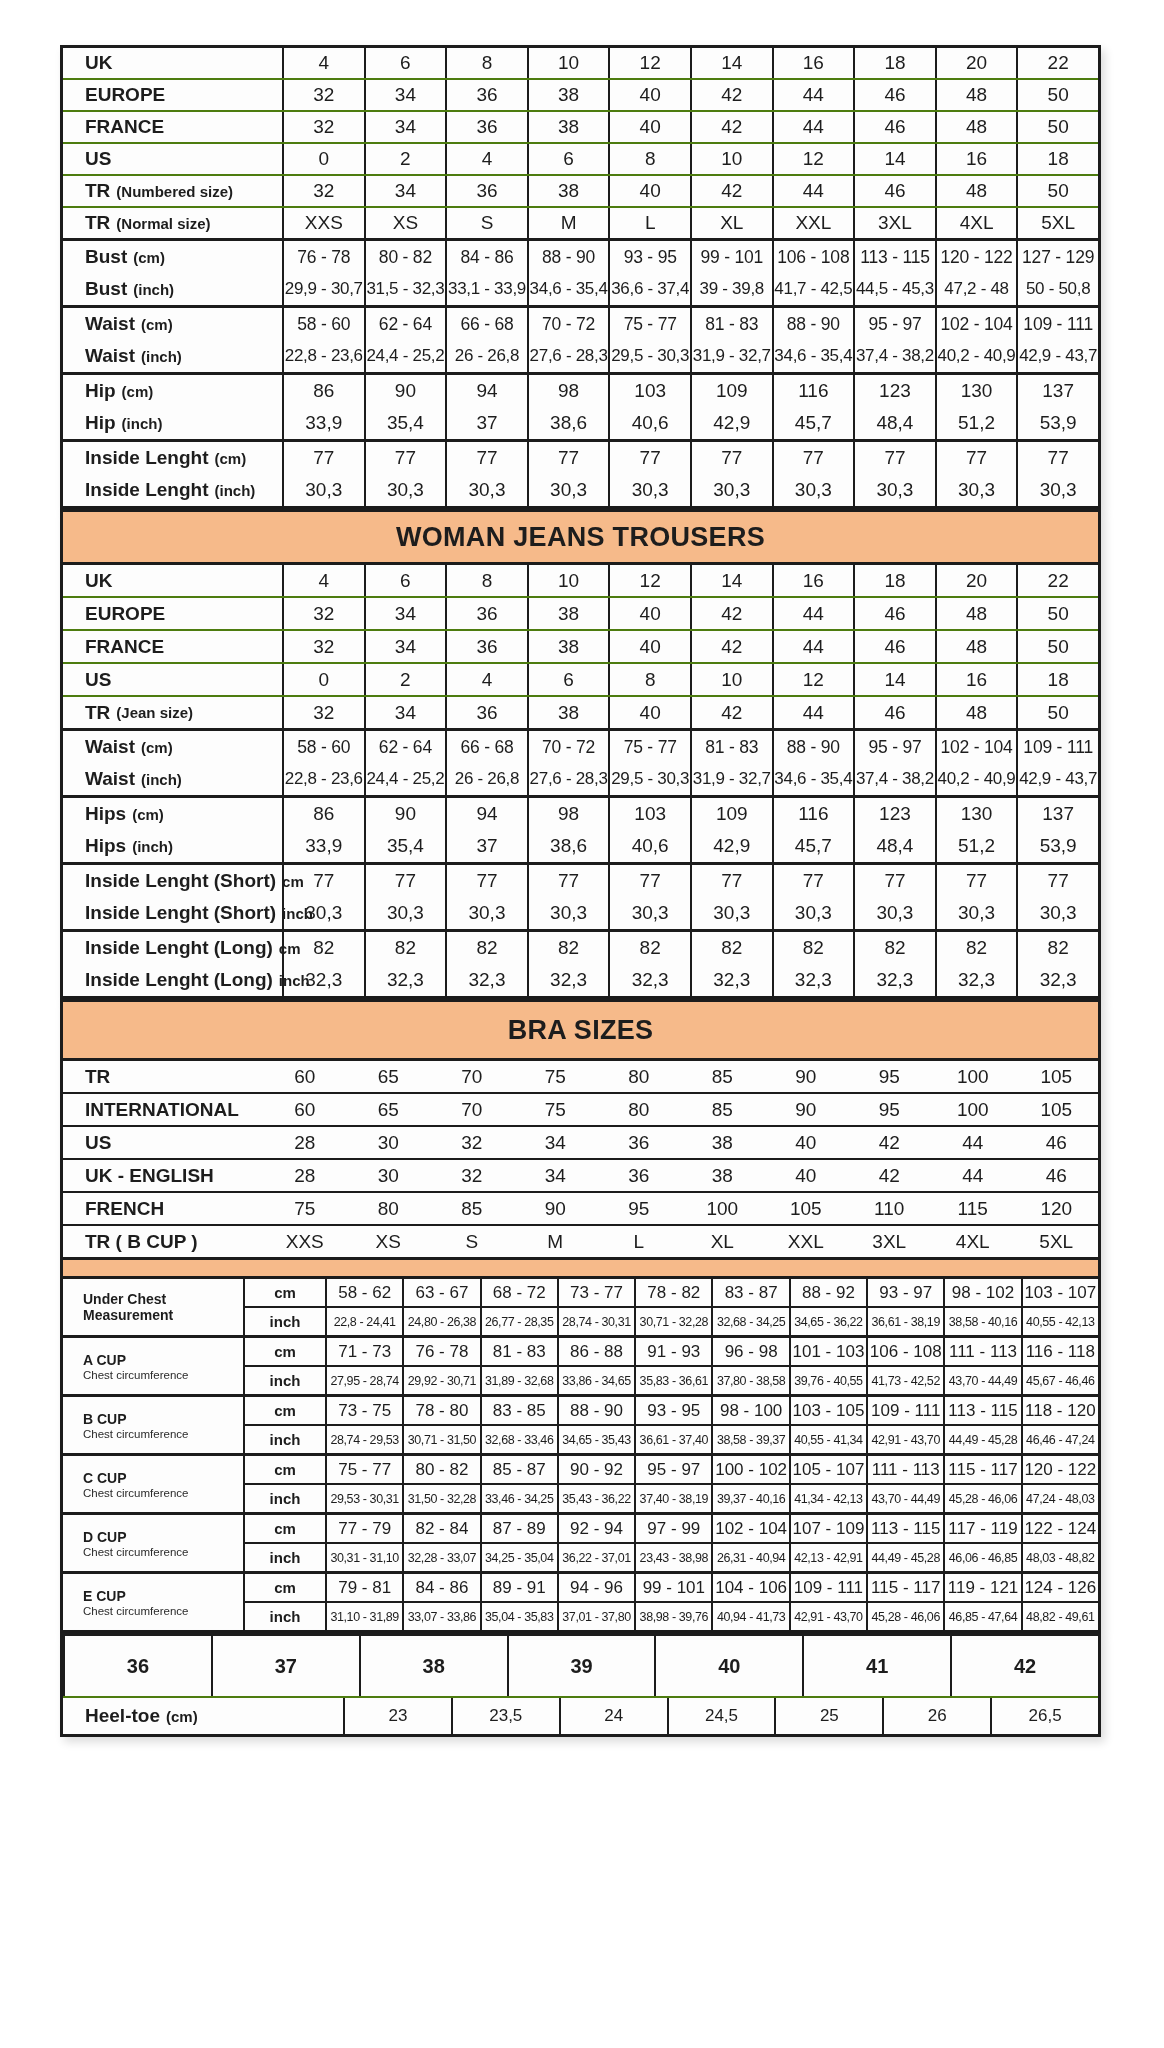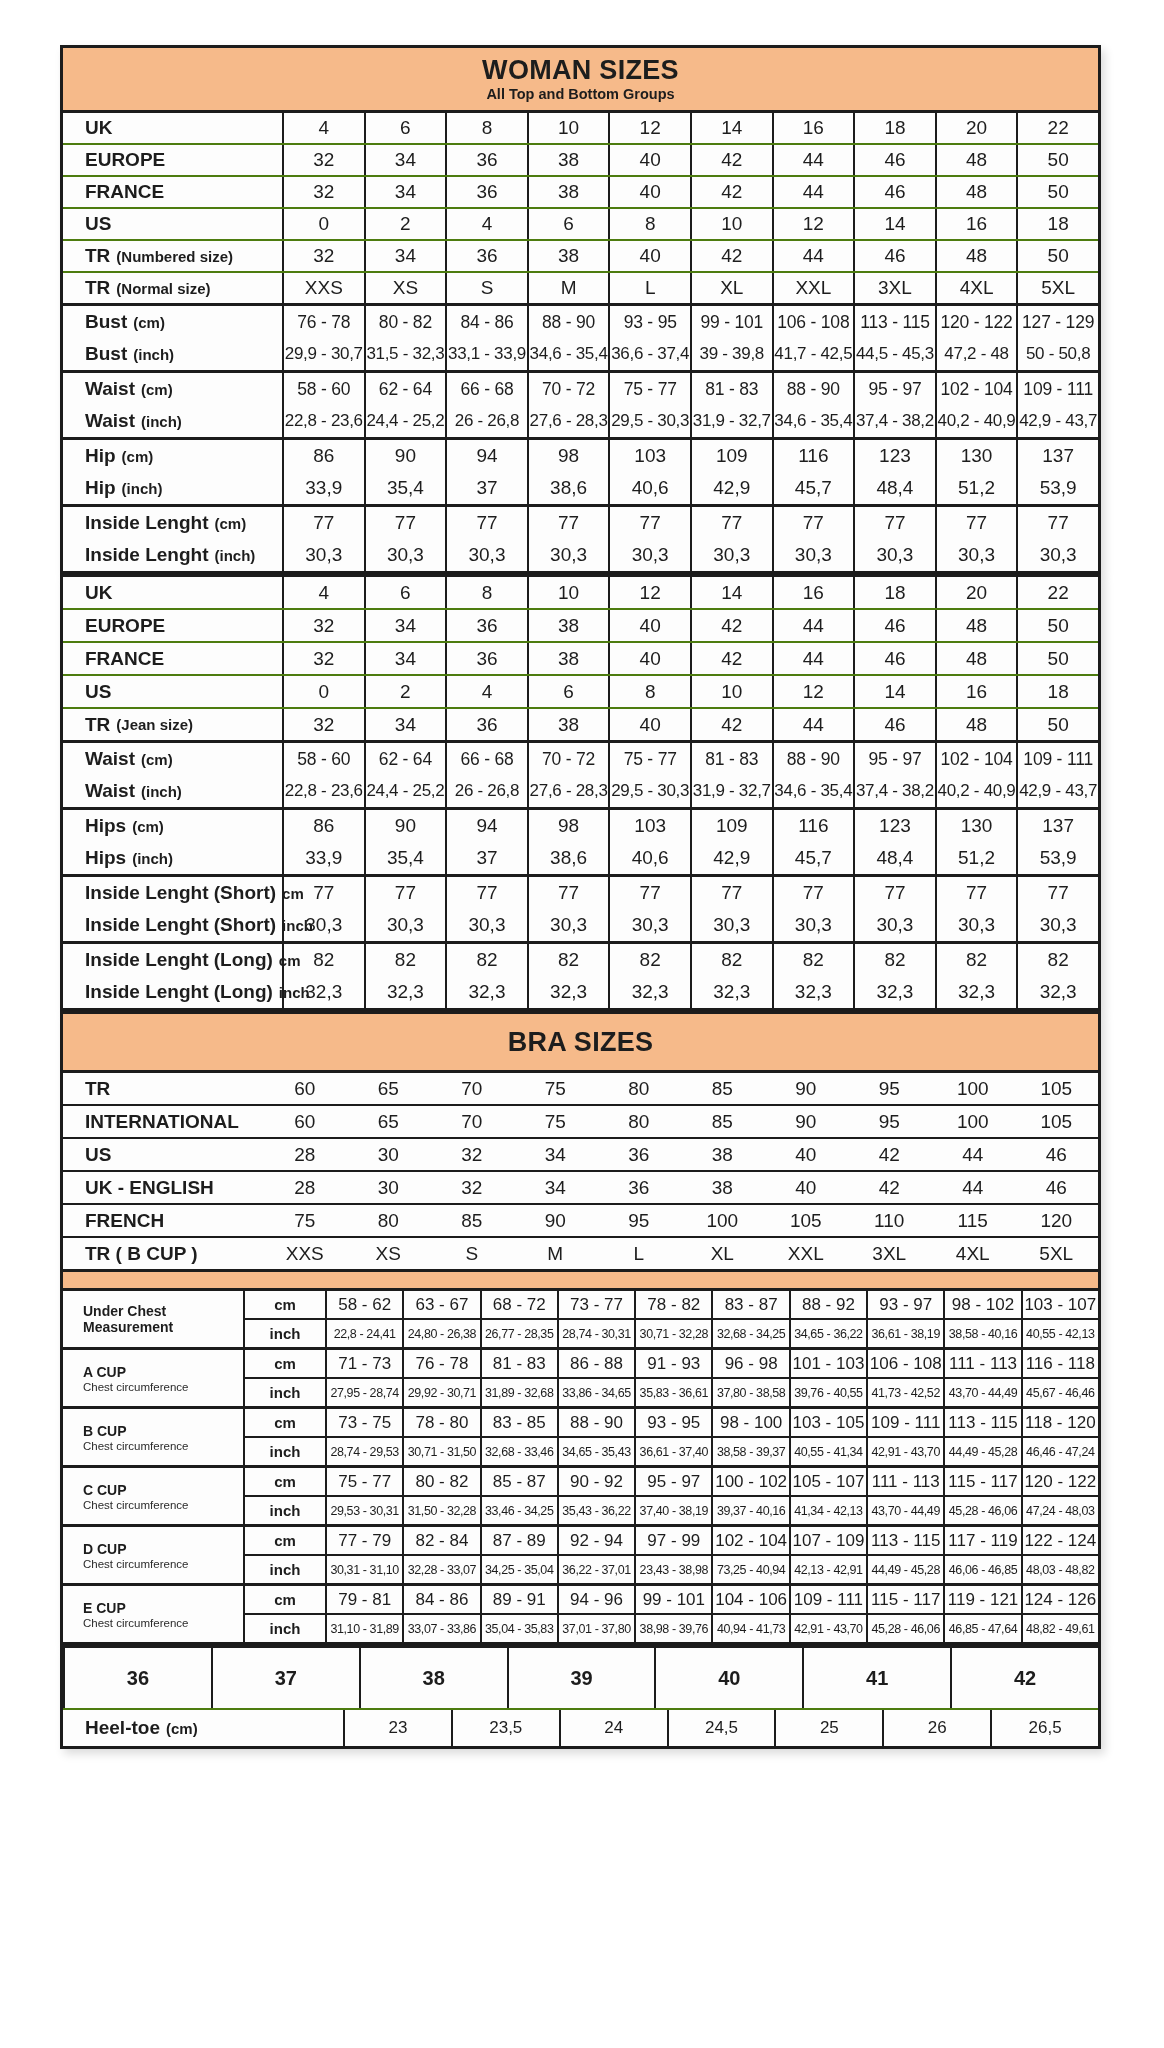--- a/index.html
+++ b/index.html
@@ -76,24 +76,20 @@
     flex:1; border-left:2px solid #1c1c1c; display:flex; align-items:center;
     justify-content:center; font-size:17px; white-space:nowrap; overflow:hidden;
   }
   .brow.inchrow .bcell { font-size:12.5px; letter-spacing:-0.4px; }
 </style>
 </head>
 <body>
 
 <div class="page">
   <section class="size-table std" id="t0">
-      <div class="band" style="height: 62px;">
-        <div class="band-title">WOMAN SIZES</div>
-        <div class="band-sub">All Top and Bottom Groups</div>
-      </div>
       <div class="rows">
         <div class="trow" style="height: 30px;">
           <div class="label-cell">
             <span class="lbl">UK</span>
           </div>
           <div class="vcell">4</div>
           <div class="vcell">6</div>
           <div class="vcell">8</div>
           <div class="vcell">10</div>
           <div class="vcell">12</div>
@@ -304,20 +300,23 @@
           <div class="vcell">30,3</div>
           <div class="vcell">30,3</div>
           <div class="vcell">30,3</div>
           <div class="vcell">30,3</div>
           <div class="vcell">30,3</div>
           <div class="vcell">30,3</div>
         </div>
       </div>
     </section>
   <section class="size-table std mt1" id="t1">
+      <div class="band" style="height: 50px;">
+        <div class="band-title">WOMAN JEANS TROUSERS</div>
+      </div>
       <div class="rows">
         <div class="trow" style="height: 31px;">
           <div class="label-cell">
             <span class="lbl">UK</span>
           </div>
           <div class="vcell">4</div>
           <div class="vcell">6</div>
           <div class="vcell">8</div>
           <div class="vcell">10</div>
           <div class="vcell">12</div>
@@ -770,21 +769,21 @@
               <div class="bcell">117 - 119</div>
               <div class="bcell">122 - 124</div>
             </div>
             <div class="brow inchrow" style="height: 27px;">
               <div class="unit-cell">inch</div>
               <div class="bcell">30,31 - 31,10</div>
               <div class="bcell">32,28 - 33,07</div>
               <div class="bcell">34,25 - 35,04</div>
               <div class="bcell">36,22 - 37,01</div>
               <div class="bcell">23,43 - 38,98</div>
-              <div class="bcell">73,25 - 40,94</div>
+              <div class="bcell">26,31 - 40,94</div>
               <div class="bcell">42,13 - 42,91</div>
               <div class="bcell">44,49 - 45,28</div>
               <div class="bcell">46,06 - 46,85</div>
               <div class="bcell">48,03 - 48,82</div>
             </div>
           </div>
         </div>
         <div class="bgroup">
           <div class="bgroup-label">
             <span class="lbl">E CUP</span>

